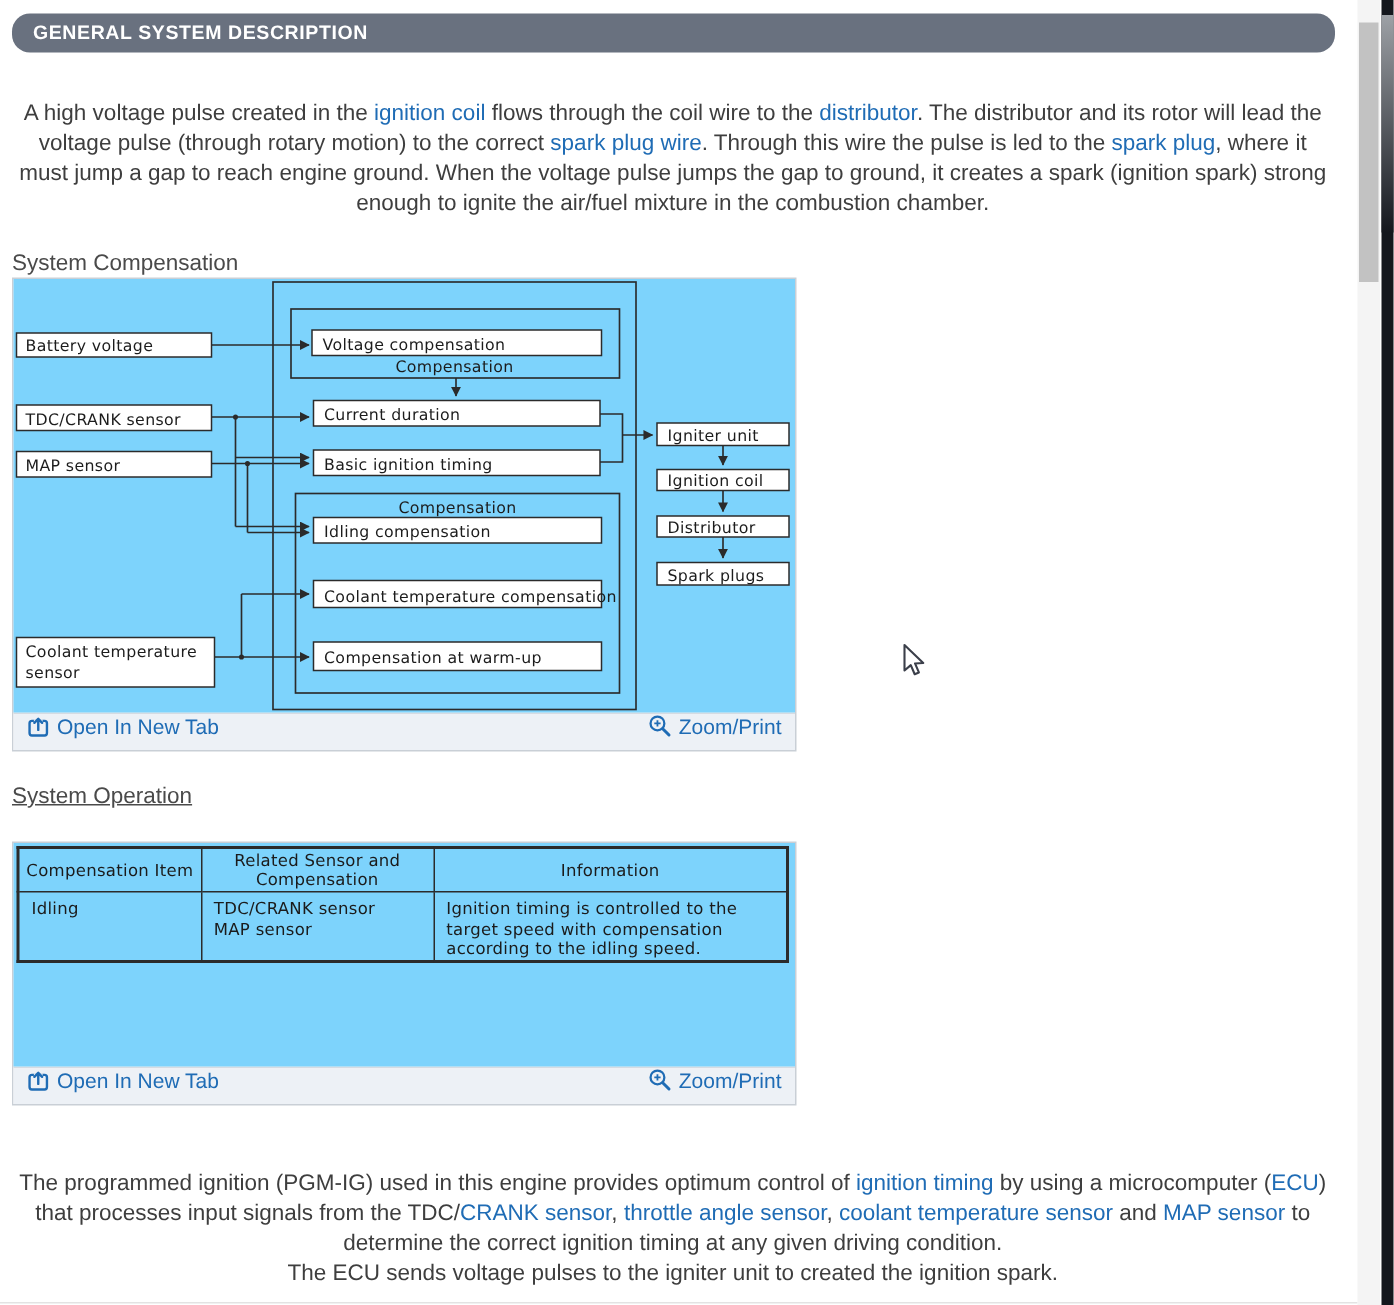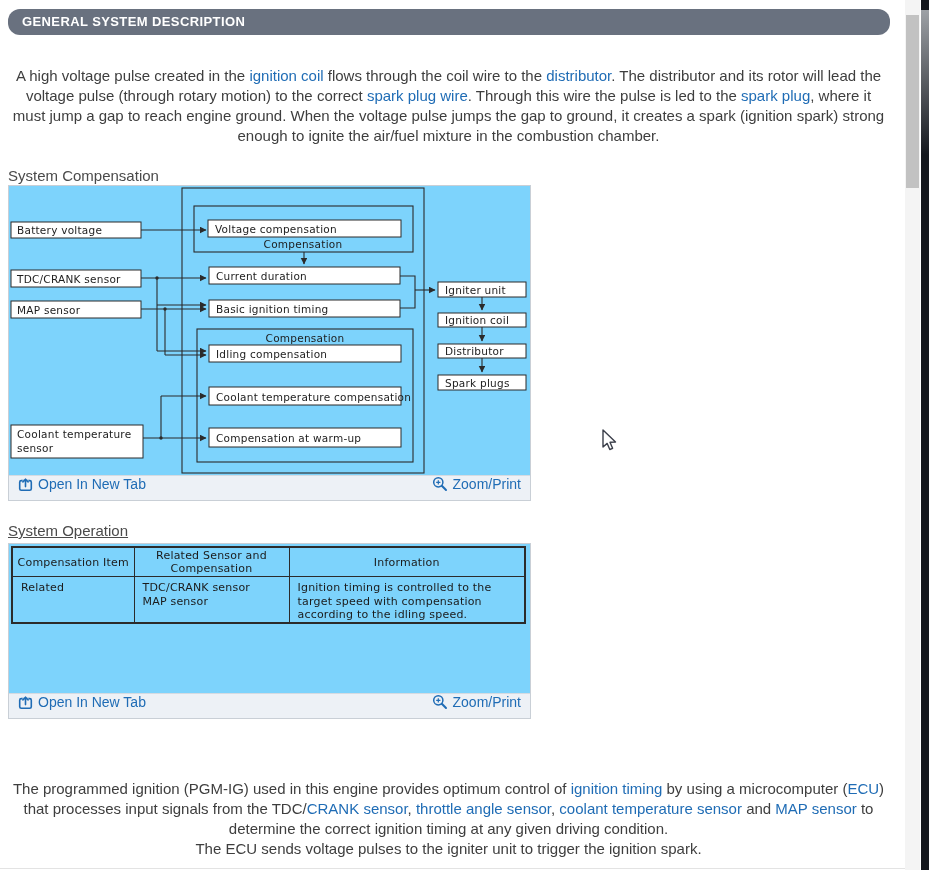--- a/index.html
+++ b/index.html
@@ -166,38 +166,38 @@
         <path d="M6.3,4.2 V8.4 M4.2,6.3 H8.4" stroke="#1F6CB5" stroke-width="1.2"></path>
         <path d="M9.8,9.8 L14,14" stroke="#1F6CB5" stroke-width="2" stroke-linecap="round"></path>
       </svg>
       <span>Zoom/Print</span>
     </a>
   </div>
 </div>
 
 <div class="fig-label" style="top:522px;text-decoration:underline;">System Operation</div>
 
-<div class="fig" style="top:543px;height:176px;">
+<div class="fig" style="top:561px;height:176px;">
   <div class="fig-canvas" style="height:149px;">
     <table class="op">
       <colgroup>
           <col style="width:122px">
           <col style="width:155px">
           <col style="width:236px">
         </colgroup>
       <thead>
           <tr>
             <th>Compensation Item</th>
             <th>Related Sensor and Compensation</th>
             <th>Information</th>
           </tr>
         </thead>
       <tbody>
           <tr>
-            <td>Related</td>
+            <td>Idling</td>
             <td>TDC/CRANK sensor
 MAP sensor</td>
             <td>Ignition timing is controlled to the target speed with compensation according to the idling speed.</td>
           </tr>
         </tbody>
     </table>
   </div>
   <div class="fig-footer">
     <a>
       <svg width="15" height="15" viewBox="0 0 15 15">
@@ -213,21 +213,21 @@
         <path d="M6.3,4.2 V8.4 M4.2,6.3 H8.4" stroke="#1F6CB5" stroke-width="1.2"></path>
         <path d="M9.8,9.8 L14,14" stroke="#1F6CB5" stroke-width="2" stroke-linecap="round"></path>
       </svg>
       <span>Zoom/Print</span>
     </a>
   </div>
 </div>
 
 <div class="body-text p-close">
   <div><span>The programmed ignition (PGM-IG) used in this engine provides optimum control of </span><a class="link">ignition timing</a><span> by using a microcomputer (</span><a class="link">ECU</a><span>) that processes input signals from the TDC/</span><a class="link">CRANK sensor</a><span>, </span><a class="link">throttle angle sensor</a><span>, </span><a class="link">coolant temperature sensor</a><span> and </span><a class="link">MAP sensor</a><span> to determine the correct ignition timing at any given driving condition.</span></div>
-  <div>The ECU sends voltage pulses to the igniter unit to trigger the ignition spark.</div>
+  <div>The ECU sends voltage pulses to the igniter unit to created the ignition spark.</div>
 </div>
 
 <div class="bottom-rule"></div>
 
 <div class="sb-track"></div>
 <div class="sb-thumb"></div>
 <div class="edge-strip">
   <div class="edge-thumb"></div>
 </div>
 

